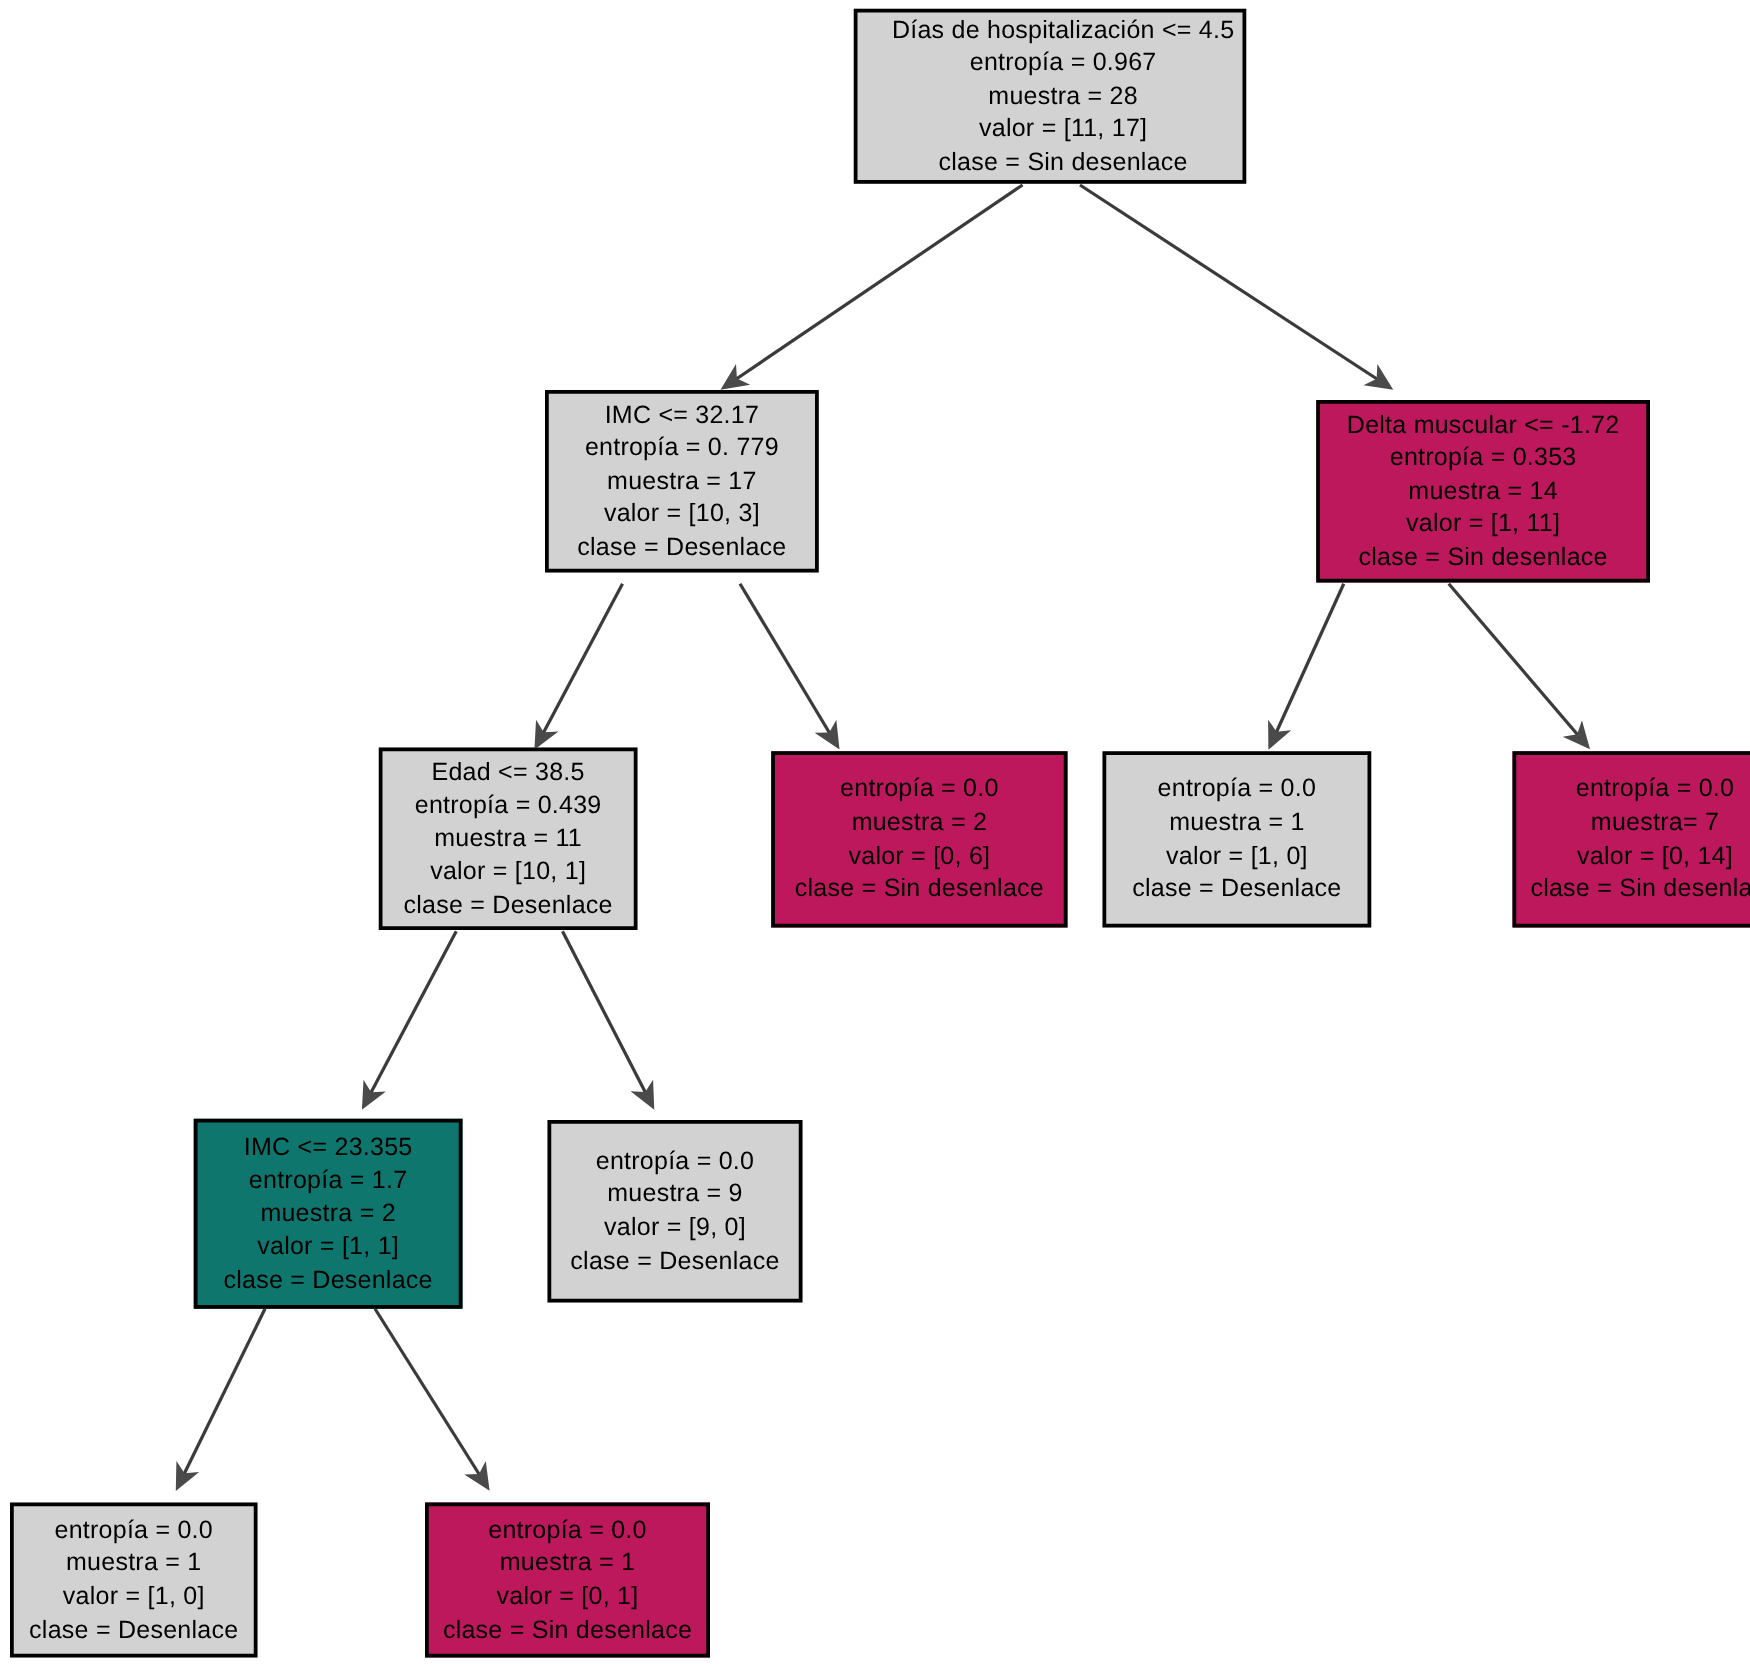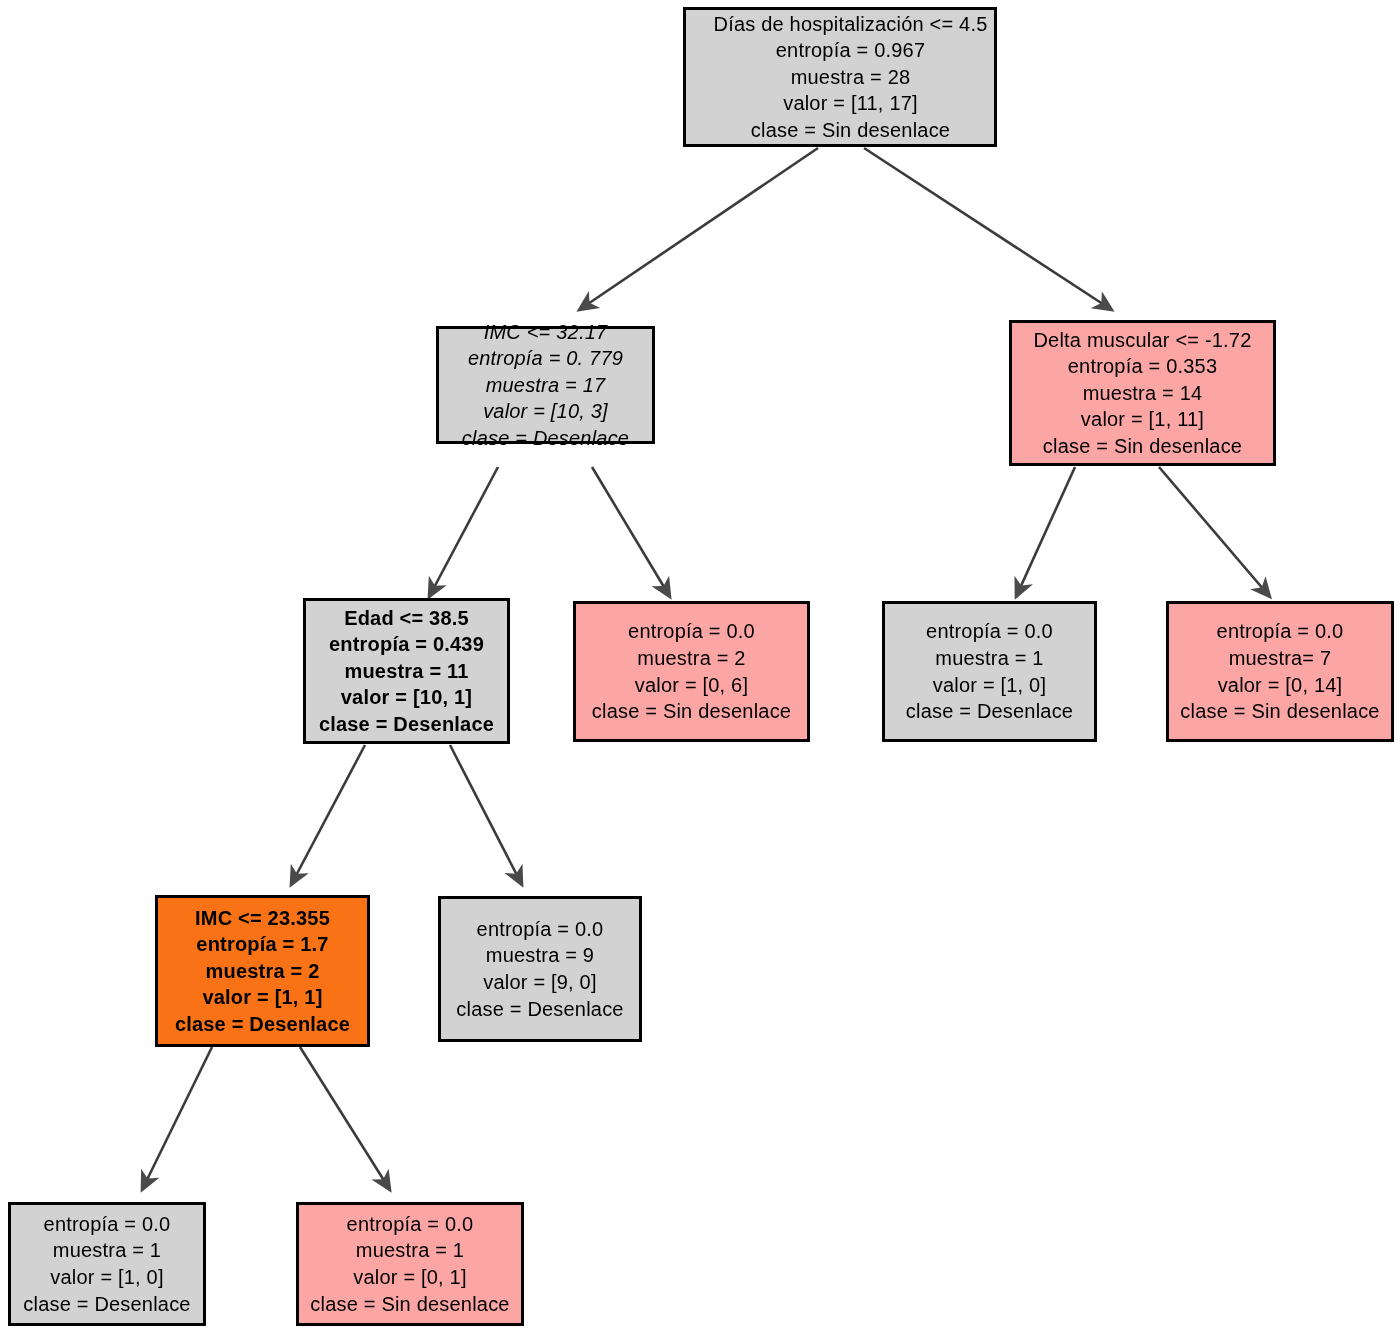--- a/index.html
+++ b/index.html
@@ -36,22 +36,22 @@
     font-size: 20px;
     line-height: 1.33;
     letter-spacing: 0.2px;
     padding: 4px 6px;
   }
   .node .line {
     white-space: nowrap;
     display: block;
   }
   .fill-light  { background: #d2d2d2; }
-  .fill-medium { background: #fca5a5; }
-  .fill-white  { background: #f97316; font-weight: bold; }
+  .fill-medium { background: #be185d; margin-left: 44px; }
+  .fill-white  { background: #0f766e; }
 </style>
 </head>
 <body>
 
 <div id="tree-canvas">
 
   <svg id="edge-layer" viewBox="0 0 1400 1331">
     <defs>
       <marker id="arrowhead" markerWidth="9" markerHeight="9" refX="7.2" refY="4.5" orient="auto" markerUnits="strokeWidth">
         <path d="M0,0.6 L8.4,4.5 L0,8.4 L2.3,4.5 Z" fill="#4a4a4a"></path>
@@ -72,37 +72,37 @@
   </svg>
 
   <div class="node fill-light" style="left:683px; top:7px; width:314px; height:140px;padding-left:27px;">
     <span class="line">Días de hospitalización &lt;= 4.5</span>
     <span class="line">entropía = 0.967</span>
     <span class="line">muestra = 28</span>
     <span class="line">valor = [11, 17]</span>
     <span class="line">clase = Sin desenlace</span>
   </div>
 
-  <div class="node fill-light" style="left:436px; top:326px; width:219px; height:118px;font-style:italic;">
+  <div class="node fill-light" style="left:436px; top:312px; width:219px; height:146px;">
     <span class="line">IMC &lt;= 32.17</span>
     <span class="line">entropía = 0. 779</span>
     <span class="line">muestra = 17</span>
     <span class="line">valor = [10, 3]</span>
     <span class="line">clase = Desenlace</span>
   </div>
 
   <div class="node fill-medium" style="left:1009px; top:320px; width:267px; height:146px;">
     <span class="line">Delta muscular &lt;= -1.72</span>
     <span class="line">entropía = 0.353</span>
     <span class="line">muestra = 14</span>
     <span class="line">valor = [1, 11]</span>
     <span class="line">clase = Sin desenlace</span>
   </div>
 
-  <div class="node fill-light" style="left:303px; top:598px; width:207px; height:146px;font-weight:bold;">
+  <div class="node fill-light" style="left:303px; top:598px; width:207px; height:146px;">
     <span class="line">Edad &lt;= 38.5</span>
     <span class="line">entropía = 0.439</span>
     <span class="line">muestra = 11</span>
     <span class="line">valor = [10, 1]</span>
     <span class="line">clase = Desenlace</span>
   </div>
 
   <div class="node fill-medium" style="left:573px; top:601px; width:237px; height:141px;">
     <span class="line">entropía = 0.0</span>
     <span class="line">muestra = 2</span>

